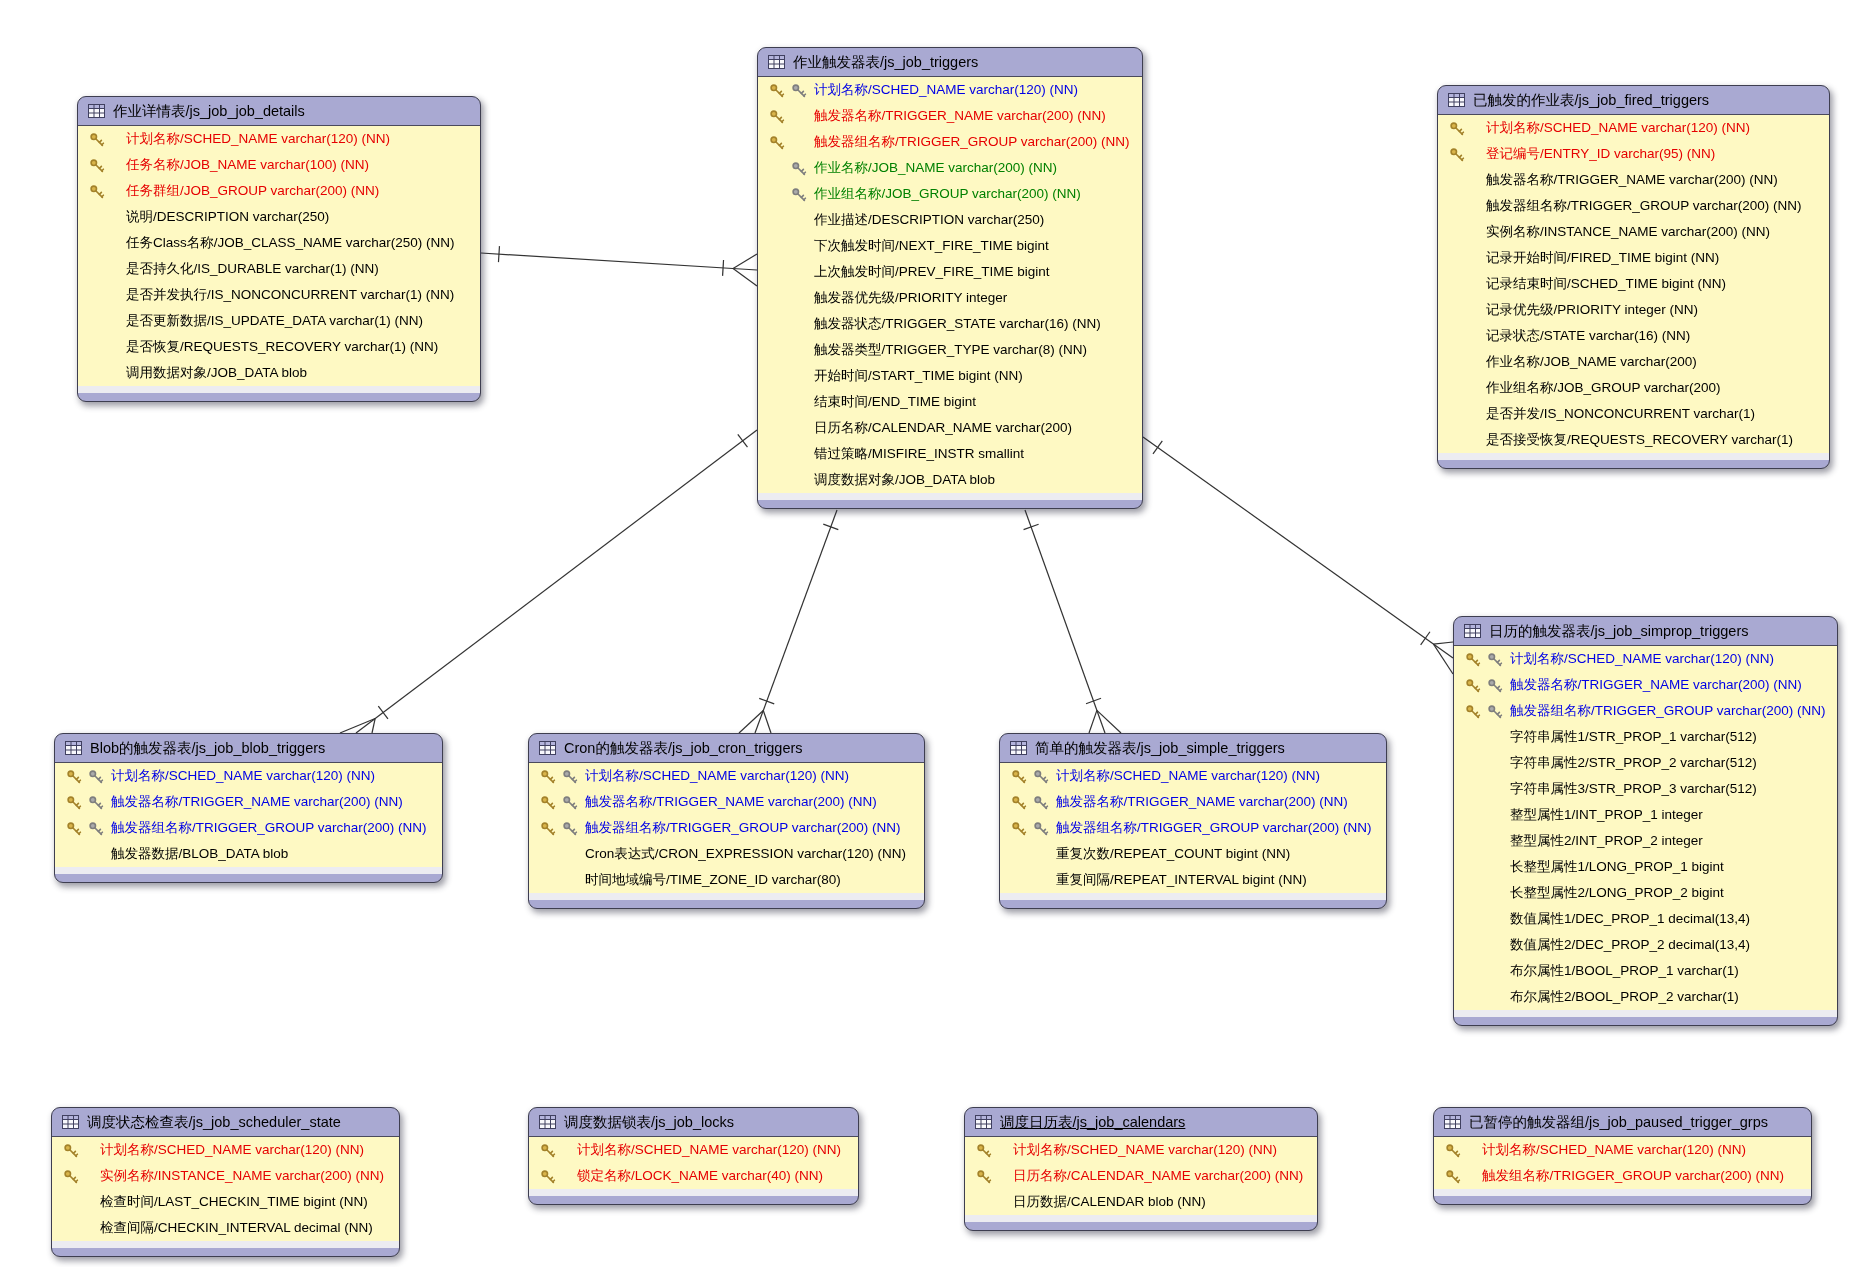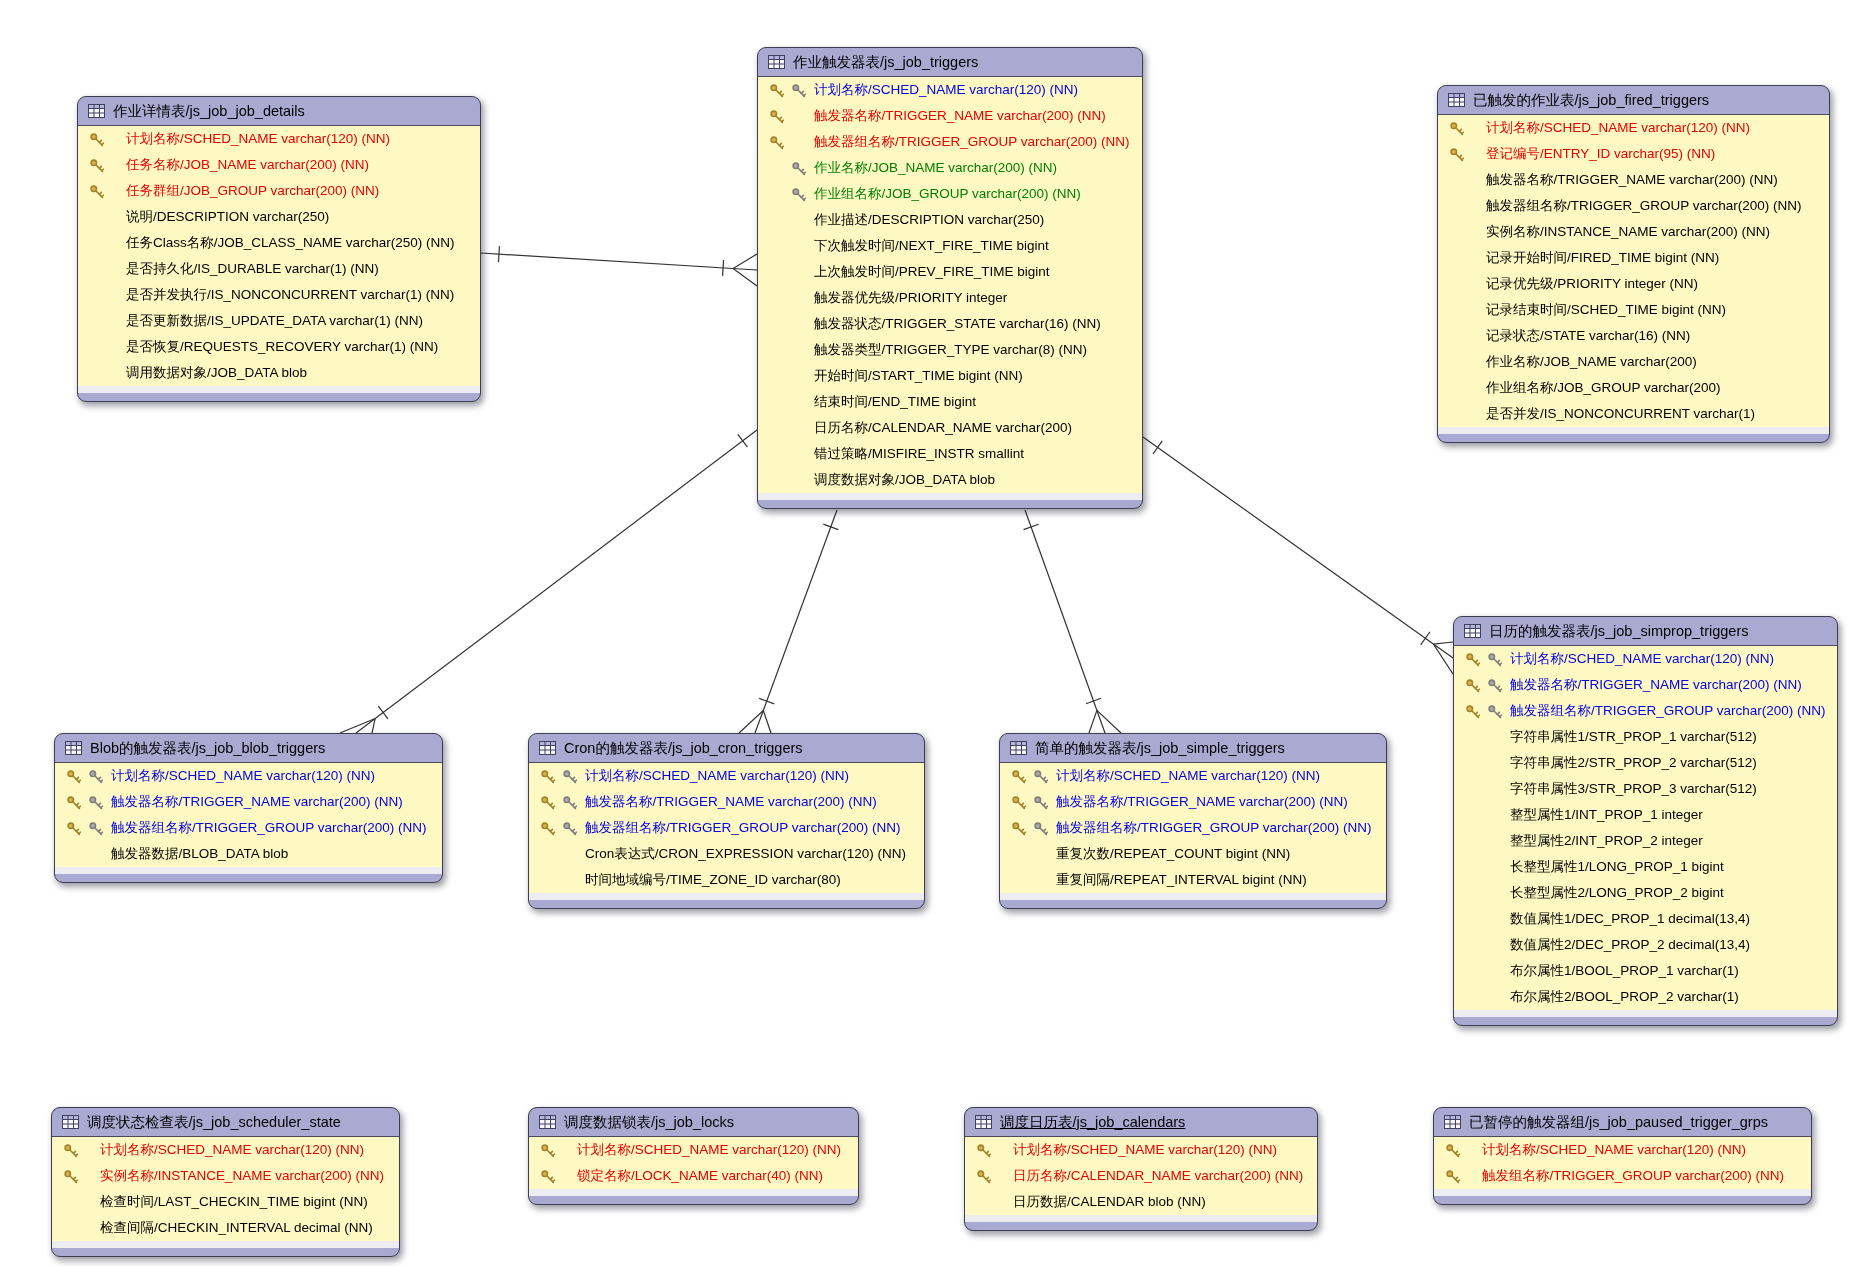--- a/index.html
+++ b/index.html
@@ -90,21 +90,21 @@
                 <path d="M12.8 12.8 L14.4 11.2"></path>
               </g>
             </svg></span><span class="lbl">计划名称/SCHED_NAME varchar(120) (NN)</span></div>
         <div class="row f-red k1-pad"><span class="key s1"><svg width="16" height="16" viewBox="0 0 16 16">
               <g fill="none" stroke="#A3822A" stroke-width="1.6" stroke-linecap="round">
                 <circle cx="4.8" cy="4.8" r="2.7" fill="#D9B44A"></circle>
                 <path d="M7 7 L13.4 13.4"></path>
                 <path d="M10.4 10.4 L12.4 8.4"></path>
                 <path d="M12.8 12.8 L14.4 11.2"></path>
               </g>
-            </svg></span><span class="lbl">任务名称/JOB_NAME varchar(200) (NN)</span></div>
+            </svg></span><span class="lbl">任务名称/JOB_NAME varchar(100) (NN)</span></div>
         <div class="row f-red k1-pad"><span class="key s1"><svg width="16" height="16" viewBox="0 0 16 16">
               <g fill="none" stroke="#A3822A" stroke-width="1.6" stroke-linecap="round">
                 <circle cx="4.8" cy="4.8" r="2.7" fill="#D9B44A"></circle>
                 <path d="M7 7 L13.4 13.4"></path>
                 <path d="M10.4 10.4 L12.4 8.4"></path>
                 <path d="M12.8 12.8 L14.4 11.2"></path>
               </g>
             </svg></span><span class="lbl">任务群组/JOB_GROUP varchar(200) (NN)</span></div>
         <div class="row f-black k1-pad"><span class="lbl">说明/DESCRIPTION varchar(250)</span></div>
         <div class="row f-black k1-pad"><span class="lbl">任务Class名称/JOB_CLASS_NAME varchar(250) (NN)</span></div>
@@ -214,26 +214,27 @@
                 <circle cx="4.8" cy="4.8" r="2.7" fill="#D9B44A"></circle>
                 <path d="M7 7 L13.4 13.4"></path>
                 <path d="M10.4 10.4 L12.4 8.4"></path>
                 <path d="M12.8 12.8 L14.4 11.2"></path>
               </g>
             </svg></span><span class="lbl">登记编号/ENTRY_ID varchar(95) (NN)</span></div>
         <div class="row f-black k1-pad"><span class="lbl">触发器名称/TRIGGER_NAME varchar(200) (NN)</span></div>
         <div class="row f-black k1-pad"><span class="lbl">触发器组名称/TRIGGER_GROUP varchar(200) (NN)</span></div>
         <div class="row f-black k1-pad"><span class="lbl">实例名称/INSTANCE_NAME varchar(200) (NN)</span></div>
         <div class="row f-black k1-pad"><span class="lbl">记录开始时间/FIRED_TIME bigint (NN)</span></div>
+        <div class="row f-black k1-pad"><span class="lbl">记录结束时间/SCHED_TIME bigint (NN)</span></div>
         <div class="row f-black k1-pad"><span class="lbl">记录优先级/PRIORITY integer (NN)</span></div>
-        <div class="row f-black k1-pad"><span class="lbl">记录结束时间/SCHED_TIME bigint (NN)</span></div>
         <div class="row f-black k1-pad"><span class="lbl">记录状态/STATE varchar(16) (NN)</span></div>
         <div class="row f-black k1-pad"><span class="lbl">作业名称/JOB_NAME varchar(200)</span></div>
         <div class="row f-black k1-pad"><span class="lbl">作业组名称/JOB_GROUP varchar(200)</span></div>
         <div class="row f-black k1-pad"><span class="lbl">是否并发/IS_NONCONCURRENT varchar(1)</span></div>
+        <div class="row f-black k1-pad"><span class="lbl">是否接受恢复/REQUESTS_RECOVERY varchar(1)</span></div>
       </div>
       <div class="tbl-foot"></div>
     </div>
     <div class="tbl" style="left: 54px; top: 733px; width: 389px;">
       <div class="tbl-head">
         <svg width="17" height="14" viewBox="0 0 17 14" style="flex:none">
           <rect x="0.5" y="0.5" width="16" height="13" fill="#F8F8FC" stroke="#404060"></rect>
           <rect x="0.5" y="0.5" width="16" height="4" fill="#B4B4DC" stroke="#404060"></rect>
           <line x1="6" y1="0.5" x2="6" y2="13.5" stroke="#404060"></line>
           <line x1="11.5" y1="0.5" x2="11.5" y2="13.5" stroke="#404060"></line>

